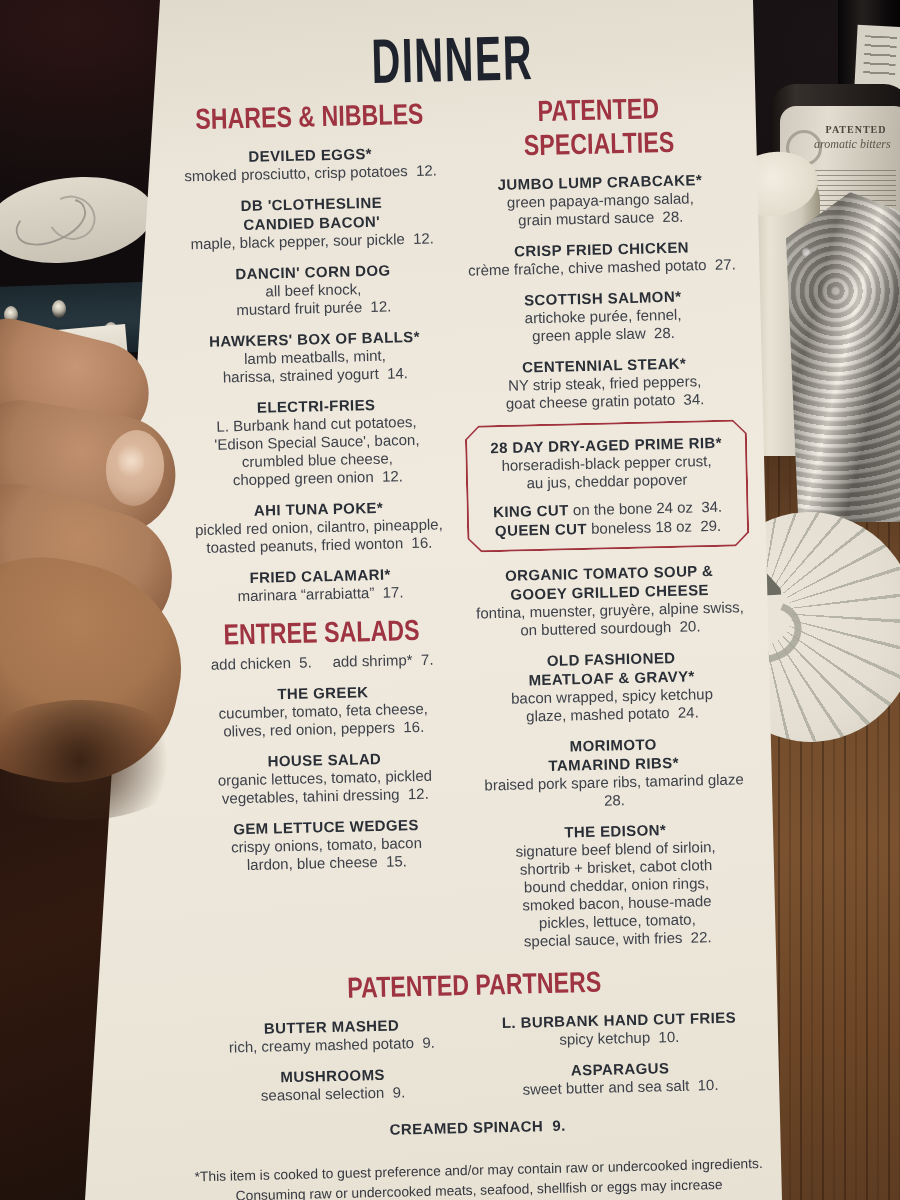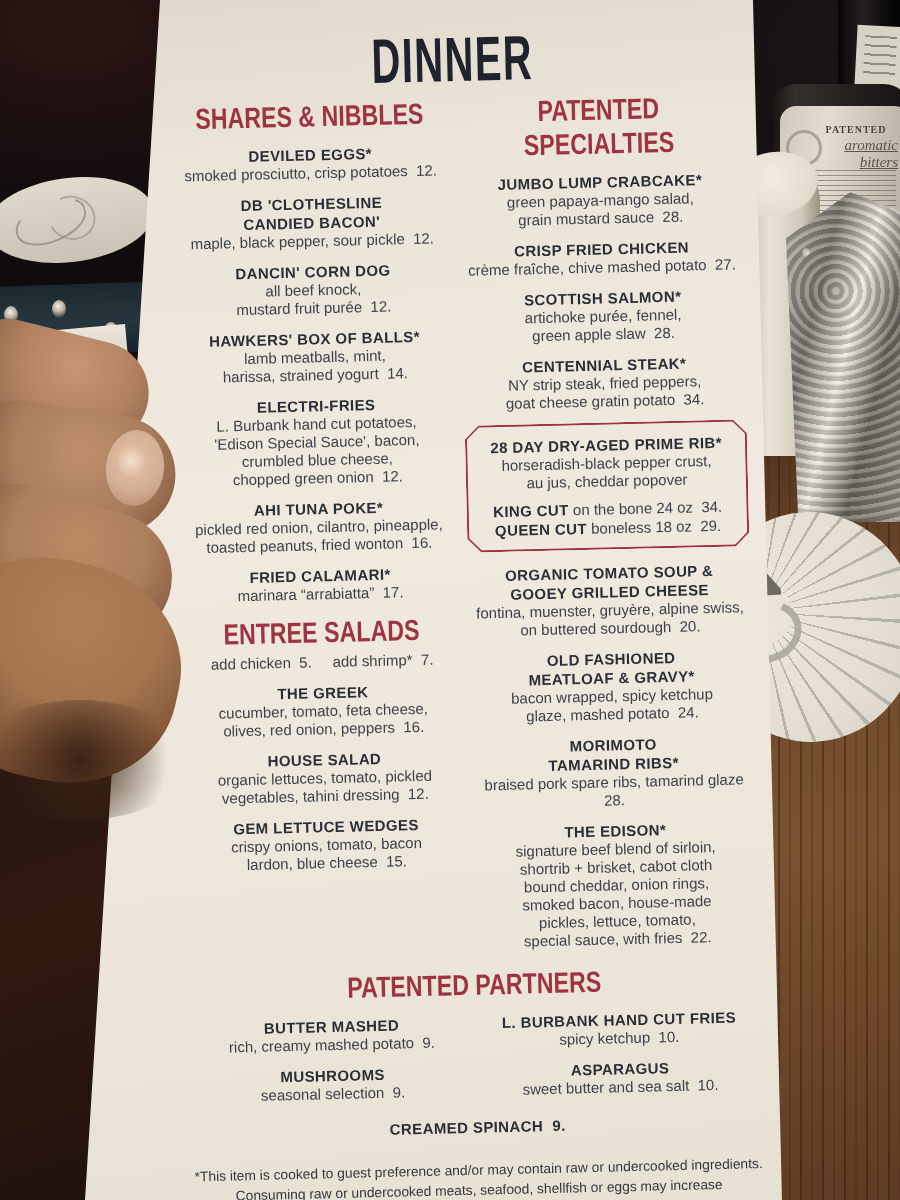--- a/index.html
+++ b/index.html
@@ -39,22 +39,22 @@
   .bottle-body{position:absolute;left:770px;top:84px;width:140px;height:370px;border-radius:26px 26px 0 0;
     background:linear-gradient(90deg,#14100f 0%,#35302c 18%,#191514 90%);}
   .bottle-label{position:absolute;left:780px;top:106px;width:130px;height:340px;border-radius:16px 16px 0 0;
     background:linear-gradient(96deg,#cfcabd 0%,#e2ddd0 30%,#c4bfb1 65%,#a9a396 100%);}
   .bottle-label .tiny-lines{position:absolute;left:12px;top:64px;right:14px;height:250px;
     background:repeating-linear-gradient(180deg,rgba(90,86,76,.55) 0 1px,rgba(0,0,0,0) 1px 5px);}
   .bottle-label .seal{position:absolute;left:6px;top:24px;width:30px;height:30px;border-radius:50%;
     border:3px solid #8e897c;opacity:.65;}
   .label-title{position:absolute;left:34px;top:18px;width:84px;text-align:center;
     font-family:"Liberation Serif",serif;font-size:10px;letter-spacing:1px;color:#4a463d;font-weight:bold;}
-  .label-sub{position:absolute;left:34px;top:31px;width:84px;text-align:right;
-    font-family:"Liberation Serif",serif;font-style:italic;font-size:15px;color:#5a564c;text-decoration:underline;}
+  .label-sub{position:absolute;left:34px;top:31px;width:84px;text-align:left;
+    font-family:"Liberation Serif",serif;font-style:italic;font-size:12px;color:#5a564c;}
   .coaster-stack{position:absolute;left:728px;top:156px;width:92px;height:300px;
     background:linear-gradient(90deg,#a59d8d 0%,#eae4d6 45%,#cfc9bb 80%,#9a937f 100%);border-radius:42px 46px 0 0;}
   .coaster-stack .top{position:absolute;left:2px;top:-4px;width:88px;height:64px;border-radius:50%;
     transform:rotate(-9deg);background:radial-gradient(circle at 50% 40%,#f2ede1 0%,#e2dccd 70%,#c6c0b1 100%);}
   .metal-caddy{position:absolute;left:786px;top:192px;width:124px;height:330px;
     clip-path:polygon(0 14%,52% 0,100% 7%,100% 100%,10% 100%);
     background:
       radial-gradient(8px 8px at 20px 60px, rgba(255,255,255,.5) 0 30%, rgba(0,0,0,0) 60%),
       repeating-radial-gradient(circle at 40% 30%, rgba(255,255,255,.16) 0 3px, rgba(0,0,0,.18) 5px 9px),
       linear-gradient(104deg,#b9b5ac 0%,#7e7a72 28%,#efebe1 48%,#6e6a63 68%,#a29e95 100%);}

